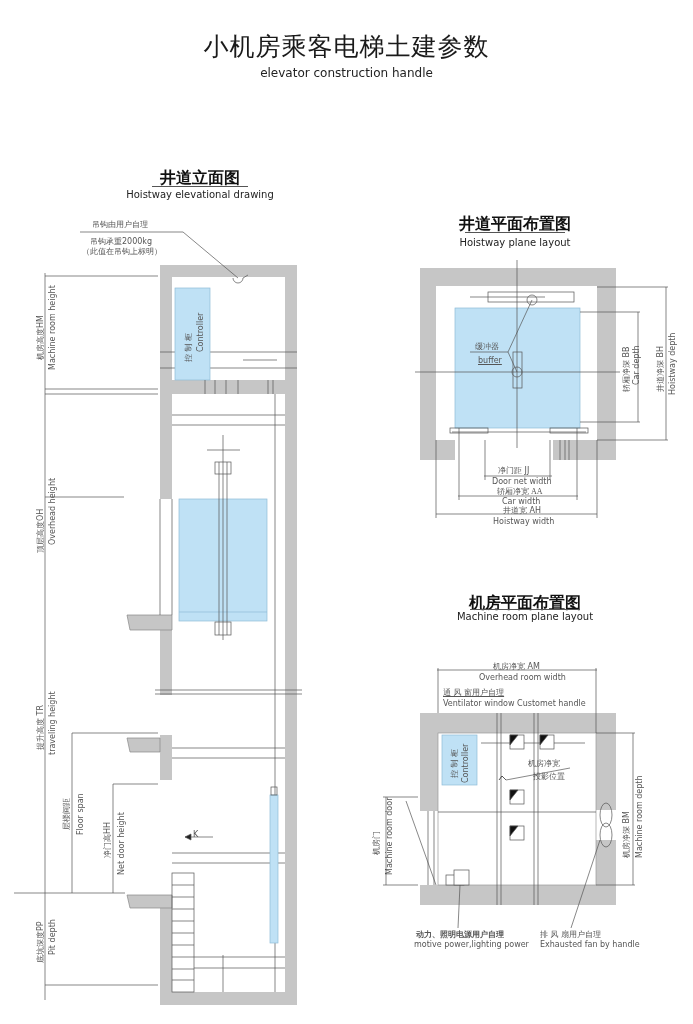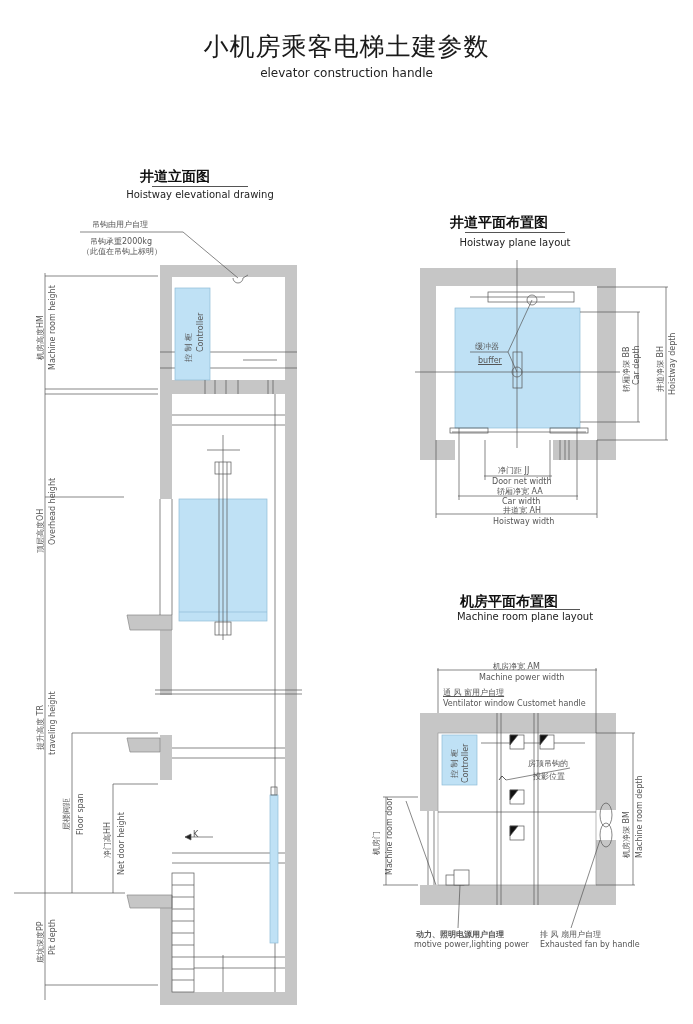--- a/index.html
+++ b/index.html
@@ -1,21 +1,21 @@
 <!DOCTYPE html>
 <html><head>
 <meta charset="utf-8">
 <style>
   html, body { margin: 0; padding: 0; background: #ffffff; }
   body { width: 693px; height: 1024px; position: relative; overflow: hidden;
          font-family: "DejaVu Sans", "Liberation Sans", sans-serif; color: #222; }
   .abs { position: absolute; }
   .title-cn { left: 0; width: 693px; top: 30px; text-align: center; font-size: 25px; font-weight: normal; letter-spacing: 1px; color: #1a1a1a; }
   .title-en { left: 0; width: 693px; top: 66px; text-align: center; font-size: 12px; line-height: 15px; color: #222; }
-  .sec-cn { font-size: 14px; font-weight: bold; color: #111; }
+  .sec-cn { font-size: 16px; font-weight: bold; text-align: center; color: #111; }
   .sec-en { font-size: 10px; text-align: center; color: #222; }
   .sec-rule { height: 1px; background: #555; }
   .lbl { font-size: 8px; color: #555; white-space: nowrap; line-height: 10px; }
   .vlbl { font-size: 8px; color: #555; white-space: nowrap; line-height: 10px;
           transform-origin: left top; transform: rotate(-90deg); }
   svg { position: absolute; left: 0; top: 0; }
 </style>
 </head>
 <body>
 
@@ -233,39 +233,39 @@
 <div class="abs vlbl" style="left:36px;top:963px;">底坑深度PP</div>
 <div class="abs vlbl" style="left:48px;top:955px;">Pit depth</div>
 
 <div class="abs sec-cn" style="left:450px;top:214px;width:130px;">井道平面布置图</div>
 <div class="abs sec-rule" style="left:465px;top:232px;width:100px;"></div>
 <div class="abs sec-en" style="left:440px;top:237px;width:150px;">Hoistway plane layout</div>
 <div class="abs lbl" style="left:475px;top:342px;">缓冲器</div>
 <div class="abs lbl" style="left:478px;top:356px;text-decoration:underline;">buffer</div>
 <div class="abs lbl" style="left:498px;top:466px;">净门距 JJ</div>
 <div class="abs lbl" style="left:492px;top:477px;">Door net width</div>
-<div class="abs lbl" style="left:497px;top:487px;">轿厢净宽 AA</div>
+<div class="abs lbl" style="left:497px;top:487px;font-family:Liberation Serif, serif;">轿厢净宽 AA</div>
 <div class="abs lbl" style="left:502px;top:497px;">Car width</div>
 <div class="abs lbl" style="left:503px;top:506px;">井道宽 AH</div>
 <div class="abs lbl" style="left:493px;top:517px;">Hoistway width</div>
 <div class="abs vlbl" style="left:622px;top:392px;">轿厢净深 BB</div>
 <div class="abs vlbl" style="left:632px;top:385px;">Car depth</div>
 <div class="abs vlbl" style="left:656px;top:392px;">井道净深 BH</div>
 <div class="abs vlbl" style="left:668px;top:395px;">Hoistway depth</div>
 
 <div class="abs sec-cn" style="left:460px;top:593px;width:130px;">机房平面布置图</div>
 <div class="abs sec-rule" style="left:470px;top:609px;width:110px;"></div>
 <div class="abs sec-en" style="left:445px;top:611px;width:160px;">Machine room plane layout</div>
 <div class="abs lbl" style="left:493px;top:662px;">机房净宽 AM</div>
-<div class="abs lbl" style="left:479px;top:673px;">Machine power width</div>
+<div class="abs lbl" style="left:479px;top:673px;">Overhead room width</div>
 <div class="abs lbl" style="left:443px;top:688px;text-decoration:underline;">通 风 窗用户自理</div>
 <div class="abs lbl" style="left:443px;top:699px;">Ventilator window Customet handle</div>
 <div class="abs vlbl" style="left:450px;top:778px;">控 制 柜</div>
 <div class="abs vlbl" style="left:461px;top:783px;">Controller</div>
-<div class="abs lbl" style="left:528px;top:759px;">房顶吊钩的</div>
+<div class="abs lbl" style="left:528px;top:759px;">机房净宽</div>
 <div class="abs lbl" style="left:533px;top:772px;">投影位置</div>
 <div class="abs vlbl" style="left:372px;top:855px;">机房门</div>
 <div class="abs vlbl" style="left:385px;top:875px;">Machine room door</div>
 <div class="abs vlbl" style="left:622px;top:858px;">机房净深 BM</div>
 <div class="abs vlbl" style="left:635px;top:858px;">Machine room depth</div>
 <div class="abs lbl" style="left:416px;top:930px;font-weight:bold;">动力、照明电源用户自理</div>
 <div class="abs lbl" style="left:414px;top:940px;">motive power,lighting power</div>
 <div class="abs lbl" style="left:540px;top:930px;">排 风 扇用户自理</div>
 <div class="abs lbl" style="left:540px;top:940px;">Exhausted fan by handle</div>
 

